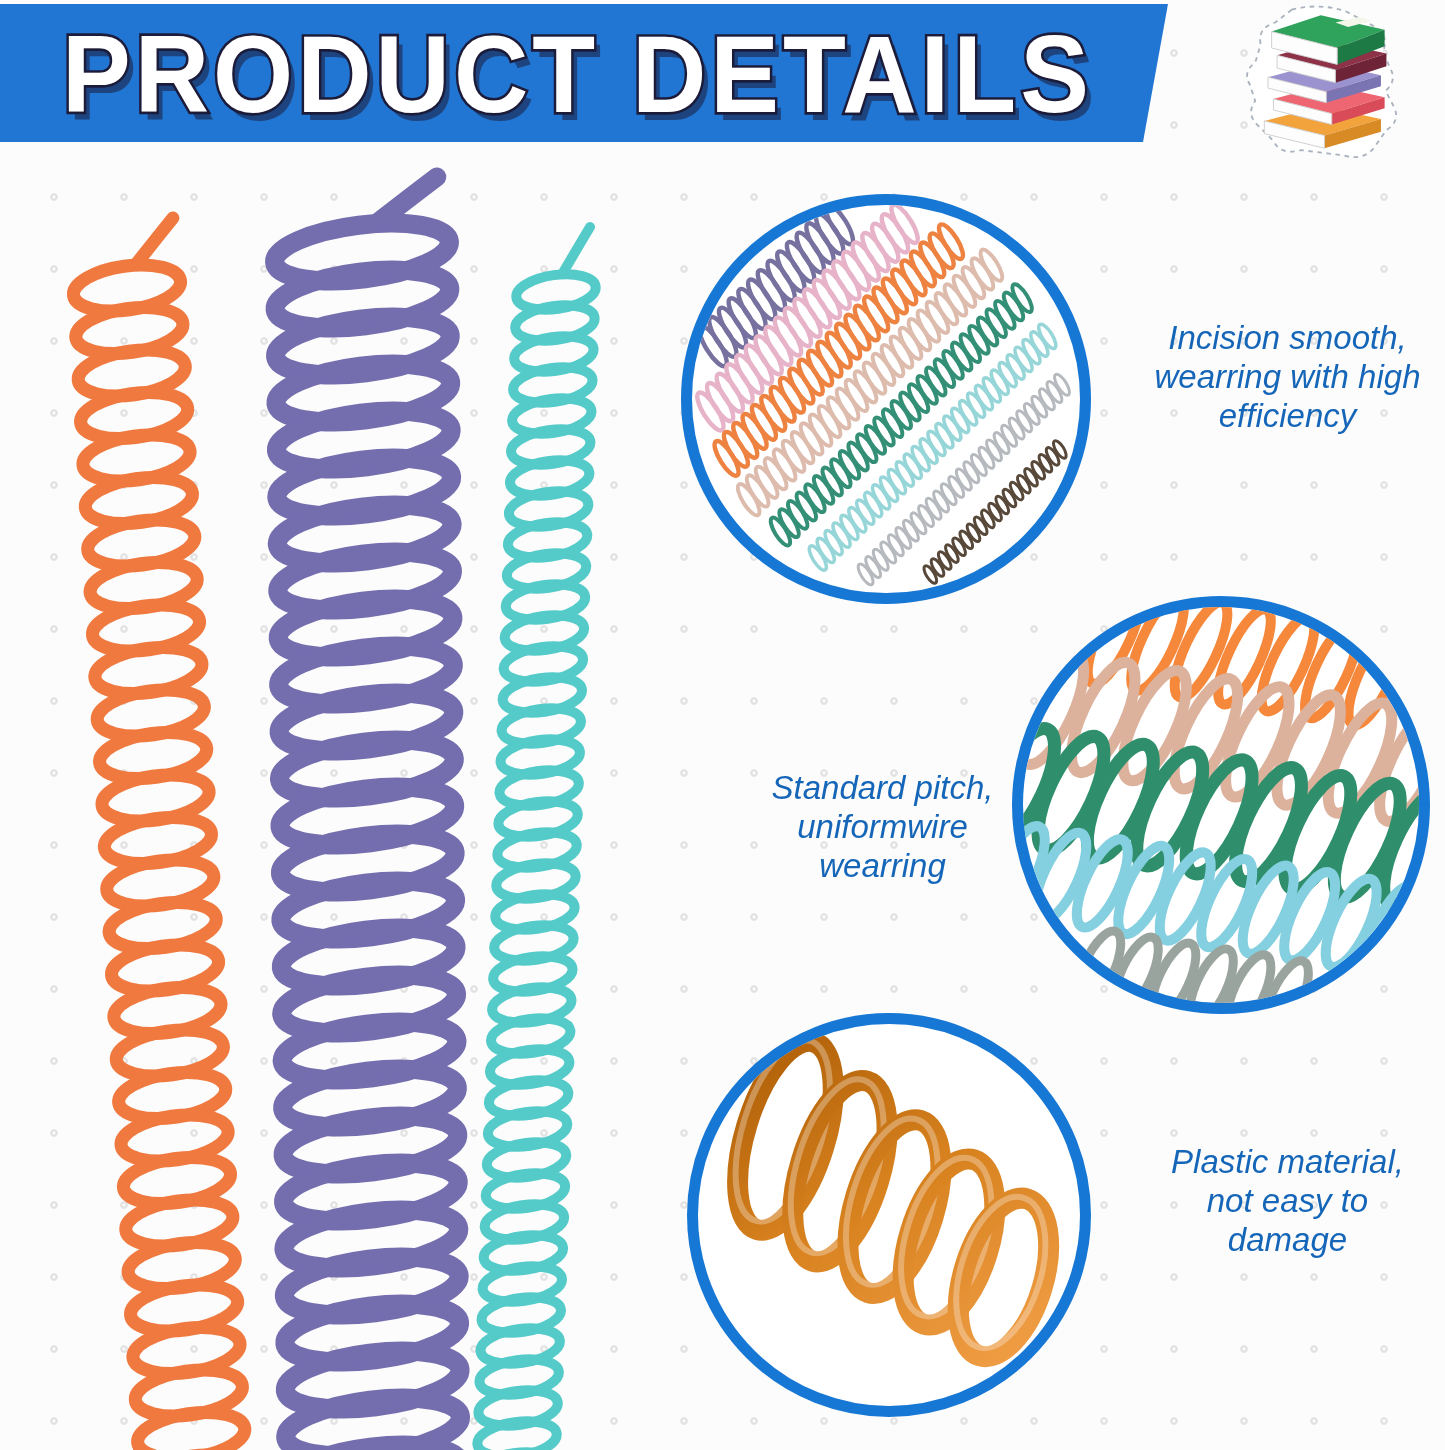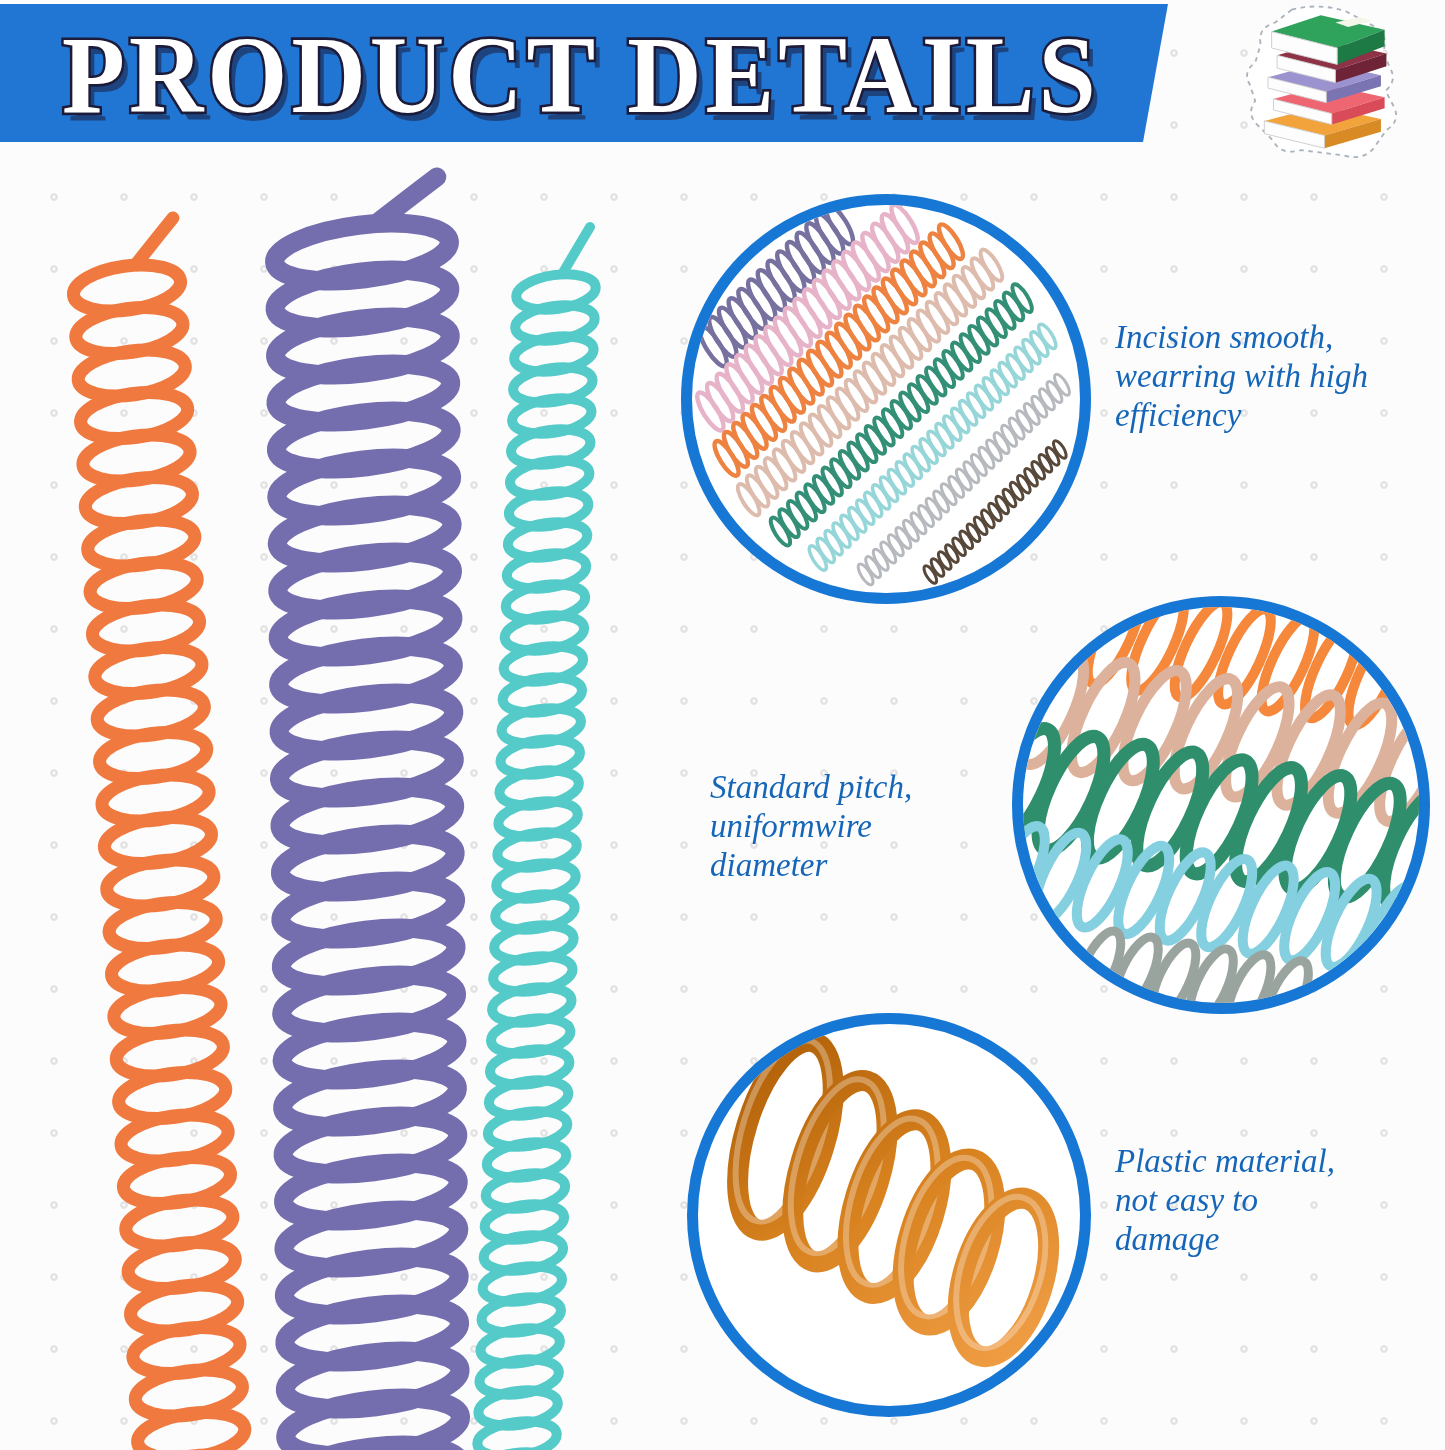--- a/index.html
+++ b/index.html
@@ -1,22 +1,23 @@
 <!DOCTYPE html>
 <html><head>
 <meta charset="utf-8">
 <style>
   html,body{margin:0;padding:0;}
   .page{
     position:relative; width:1445px; height:1450px; overflow:hidden;
-    font-family:Liberation Serif, serif;
+    font-family:Liberation Sans, sans-serif;
     background-color:#fcfcfc;
     background-image: radial-gradient(circle, rgba(0,0,0,0) 1.2px, #e3e3e3 1.8px, #e3e3e3 3.4px, rgba(0,0,0,0) 4.2px);
     background-size:70px 72px;
     background-position:19px 17px;
+    text-align:center;
   }
   .header-bar{
     position:absolute; left:0; top:4px; width:1205px; height:138px;
     background:#2076d2;
     clip-path:polygon(0 0, 1168px 0, 1143px 138px, 0 138px);
   }
   .title{
     position:absolute; left:62px; top:0; height:138px; line-height:142px;
     font-size:103px; font-weight:700; letter-spacing:4px; color:#ffffff;
     -webkit-text-stroke:5px #1c1b3a; paint-order:stroke fill;
@@ -462,18 +463,18 @@
           <ellipse cx="126" cy="-14" rx="40" ry="78" fill="none" stroke="rgba(255,255,255,0.30)" stroke-width="6" transform="rotate(-16 130 -10)"></ellipse>
         </g>
       </svg>
   </div>
 
   <div class="feature f1" style="color: rgb(21, 102, 184);">Incision smooth,
 wearring with high
 efficiency</div>
   <div class="feature f2" style="color: rgb(21, 102, 184);">Standard pitch,
 uniformwire
-diameter</div>
+wearring</div>
   <div class="feature f3" style="color: rgb(21, 102, 184);">Plastic material,
 not easy to
 damage</div>
 
 </div>
 
 </body></html>

